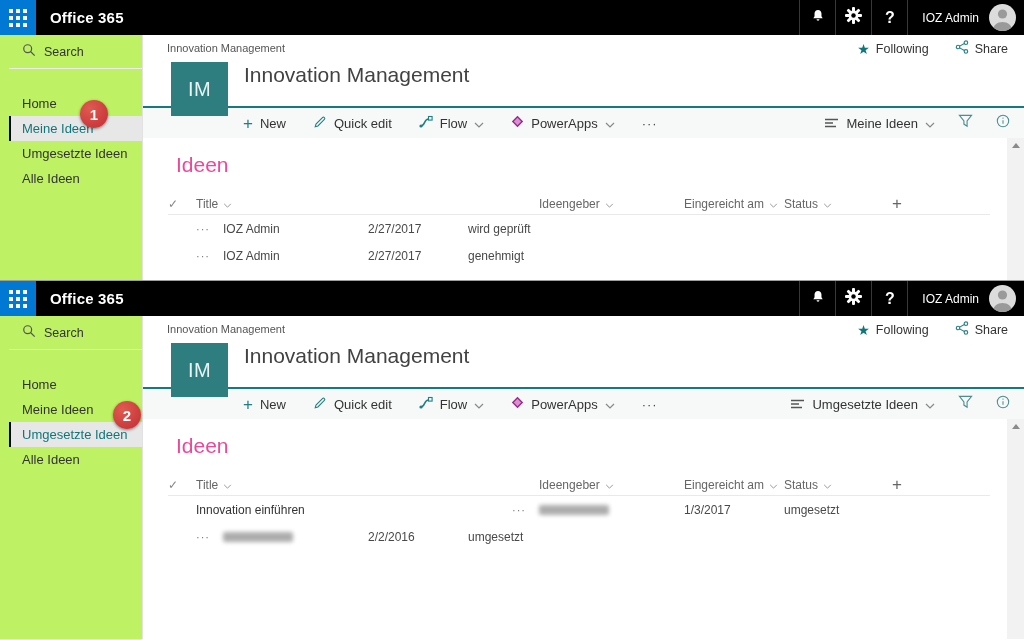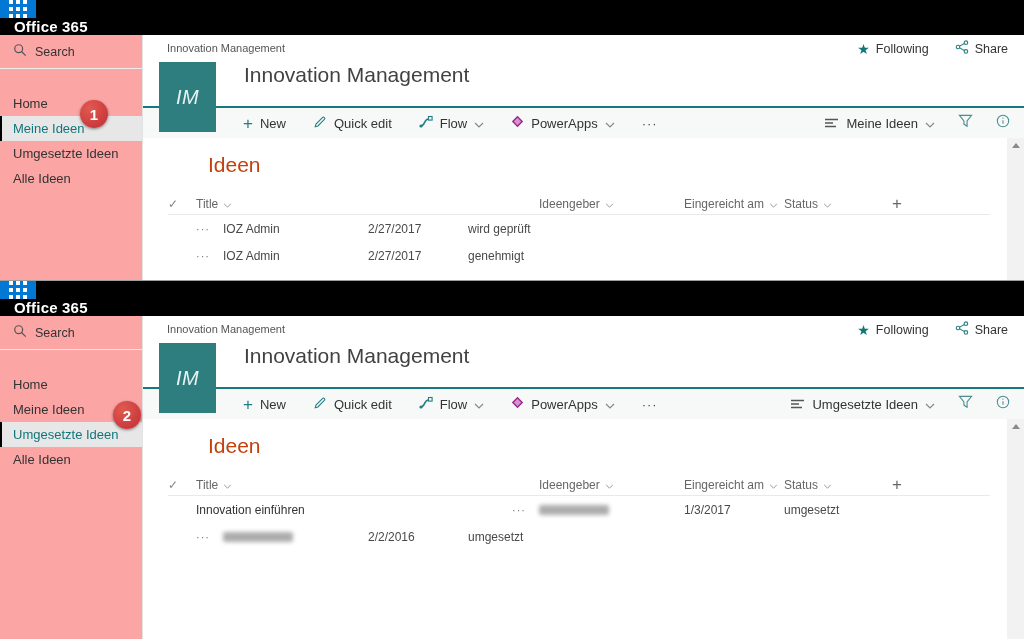--- a/index.html
+++ b/index.html
@@ -4,67 +4,67 @@
 <style>
   * { margin:0; padding:0; box-sizing:border-box; }
   html,body { width:1024px; height:640px; font-family:"Liberation Sans", sans-serif; background:#fff; }
   .page { width:1024px; height:640px; overflow:hidden; position:relative; }
 
   .screen { position:relative; width:1024px; background:#fff; overflow:hidden; }
   .screen1 { height:280px; }
   .screen2 { height:359px; border-top:1px solid #9e9e9e; }
 
   
-  .topbar { position:absolute; left:0; top:0; right:0; height:35px; background:#000; display:flex; align-items:stretch;flex-direction:column; }
+  .topbar { position:absolute; left:0; top:0; right:0; height:35px; background:#000; display:flex; align-items:stretch; }
   .waffle { width:36px; height:35px; background:#0078d4; display:grid; grid-template-columns:repeat(3,4px); grid-auto-rows:4px; gap:3px; place-content:center; cursor:pointer; }
   .waffle span { background:#fff; }
   .brand { color:#fff; font-size:15px; font-weight:700; display:flex; align-items:center; margin-left:14px; letter-spacing:.2px; }
   .topbar-right { margin-left:auto; display:flex; align-items:stretch; }
   .tb-icon { width:36px; display:flex; align-items:center; justify-content:center; border-left:1px solid #383838; color:#fff; cursor:pointer; }
   .tb-help { font-size:16px; font-weight:700; }
   .tb-user { display:flex; align-items:center; gap:10px; padding:0 8px 0 14px; border-left:1px solid #383838; cursor:pointer; }
   .tb-username { color:#fff; font-size:12px; }
   .avatar { width:27px; height:27px; border-radius:50%; background:#dcdcdc; overflow:hidden; position:relative; }
   .avatar svg { position:absolute; left:0; top:0; }
 
   
   .bodyarea { position:absolute; left:0; top:35px; right:0; bottom:0; }
-  .sidebar { position:absolute; left:0; top:0; bottom:0; width:143px; background:#fca5a5; border-right:1px solid #e2e2e2; }
+  .sidebar { position:absolute; left:0; top:0; bottom:0; width:143px; background:#bef264; border-right:1px solid #e2e2e2;padding-left:9px; }
   .search-row { display:flex; align-items:center; gap:8px; padding:8px 0 7px 13px; cursor:pointer; }
   .search-label { font-size:12.5px; color:#333; }
   .sidebar-divider { border-bottom:1px solid #ececec; }
   .nav { margin-top:22px; list-style:none; }
   .nav-item { position:relative; display:block; height:25px; line-height:25px; padding-left:13px; font-size:13px; color:#333; cursor:pointer; white-space:nowrap; }
   .nav-item.selected { background:#e7e7e7; color:#11767b; }
   .nav-item.selected::before { content:""; position:absolute; left:0; top:0; bottom:0; width:2px; background:#000; }
 
   
   .badge { position:absolute; width:28px; height:28px; border-radius:50%; background:radial-gradient(circle at 35% 30%, #e05a50, #c22d35); box-shadow:0 1px 3px rgba(0,0,0,.45); color:#fff; font-size:15px; font-weight:700; display:flex; align-items:center; justify-content:center; z-index:9; }
   .badge-pos1 { left:80px; top:100px; }
   .badge-pos2 { left:113px; top:120px; }
 
   
   .main { position:absolute; left:143px; top:0; right:0; bottom:0; background:#fff; }
   .breadcrumb { position:absolute; left:24px; top:7px; font-size:11px; color:#555; }
   .page-actions { position:absolute; right:16px; top:5px; display:flex; gap:26px; align-items:center; }
   .action { display:flex; align-items:center; gap:6px; font-size:12.5px; color:#333; cursor:pointer; }
   .star-glyph { color:#11767b; font-size:14px; line-height:1; }
 
-  .site-logo { position:absolute; left:16px; top:27px; width:57px; height:70px; background:#2e7e80; color:#e9f3f3; font-size:20px; display:flex; align-items:center; justify-content:center; letter-spacing:.5px; z-index:3;font-style:italic; }
+  .site-logo { position:absolute; left:28px; top:27px; width:57px; height:54px; background:#2e7e80; color:#e9f3f3; font-size:20px; display:flex; align-items:center; justify-content:center; letter-spacing:.5px; z-index:3; }
   .site-title { position:absolute; left:101px; top:28px; font-size:21px; font-weight:400; color:#424242; }
 
   .commandbar { position:absolute; left:0; right:0; top:71px; height:32px; background:#f7f8f8; border-top:2px solid #15797e; display:flex; align-items:center; justify-content:space-between; padding:0 14px 0 100px; z-index:1; }
   .cmd-left, .cmd-right { display:flex; align-items:center; }
   .cmd-left { gap:27px; }
   .cmd-right { gap:23px; }
   .cmd-btn { display:flex; align-items:center; gap:7px; font-size:13px; color:#333; cursor:pointer; white-space:nowrap; }
   .plus-glyph { color:#217e82; font-size:17px; line-height:1; font-weight:400; }
   .cmd-more { color:#444; font-size:13px; letter-spacing:1px; cursor:pointer; }
 
-  .list-heading { position:absolute; left:33px; top:118px; font-size:21px; font-weight:400; color:#c2410c;margin-left:32px; }
+  .list-heading { position:absolute; left:33px; top:118px; font-size:21px; font-weight:400; color:#ec4899; }
 
   .table { position:absolute; left:25px; top:158px; width:822px; }
   .trow { display:flex; align-items:center; }
   .thead { height:22px; border-bottom:1px solid #e9e9e9; }
   .hcell { display:flex; align-items:center; gap:5px; font-size:12px; color:#666; cursor:pointer; }
   .tbody-row { height:27px; font-size:12px; cursor:pointer; }
   .col-check { width:28px; }
   .col-title { width:316px; }
   .col-more { width:27px; }
   .col-gb { width:97px; }

